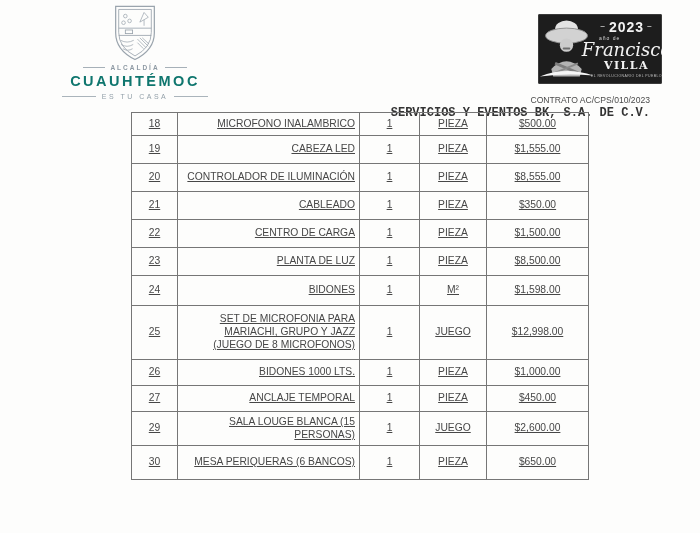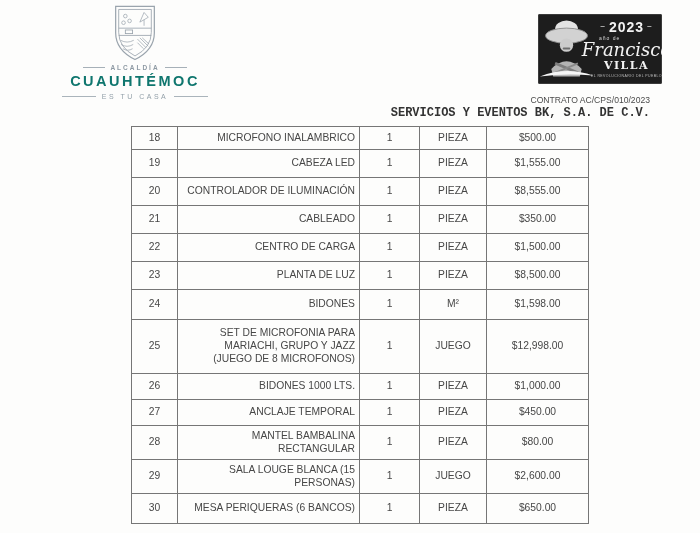--- a/index.html
+++ b/index.html
@@ -44,22 +44,22 @@
   .badge-villa { font-family:"DejaVu Serif", serif; font-weight:bold; font-size:11px;
     letter-spacing:1.5px; line-height:1.1; }
   .badge-sub { font-size:3.5px; letter-spacing:0.4px; color:#bdbdbd; margin-top:2px; white-space:nowrap; }
 
   
   .contract { position:absolute; top:95px; right:50px; text-align:right; line-height:1.28;margin-left:7px; }
   .contract-line1 { font-size:8.6px; color:#4b4b4b; }
   .contract-line2 { font-size:12px; font-weight:bold; color:#333333;font-family:Liberation Mono, monospace; }
 
   
-  .sheet-table { position:absolute; left:131px; top:126px; width:457px;
-    border-collapse:collapse; table-layout:fixed; font-size:10.3px; color:#474747; }
+  .sheet-table { position:absolute; left:131px; top:112px; width:457px;
+    border-collapse:collapse; table-layout:fixed; font-size:10.3px; color:#474747;text-decoration:underline; }
   .sheet-table td { border:1px solid #767676; vertical-align:middle; padding:2px 4px;
     line-height:1.25; }
   .sheet-table col.c1 { width:46px; }
   .sheet-table col.c2 { width:182px; }
   .sheet-table col.c3 { width:60px; }
   .sheet-table col.c4 { width:67px; }
   .sheet-table col.c5 { width:102px; }
   .sheet-table .t-center { text-align:center; }
   .sheet-table .t-desc { text-align:right; padding-left:8px; }
   
@@ -220,27 +220,20 @@
       <td class="t-center">$1,000.00</td>
     </tr>
         <tr>
       <td class="t-center">27</td>
       <td class="t-desc">ANCLAJE TEMPORAL</td>
       <td class="t-center">1</td>
       <td class="t-center">PIEZA</td>
       <td class="t-center">$450.00</td>
     </tr>
         <tr>
-      <td class="t-center">28</td>
-      <td class="t-desc">MANTEL BAMBALINA RECTANGULAR</td>
-      <td class="t-center">1</td>
-      <td class="t-center">PIEZA</td>
-      <td class="t-center">$80.00</td>
-    </tr>
-        <tr>
       <td class="t-center">29</td>
       <td class="t-desc">SALA LOUGE BLANCA (15 PERSONAS)</td>
       <td class="t-center">1</td>
       <td class="t-center">JUEGO</td>
       <td class="t-center">$2,600.00</td>
     </tr>
         <tr>
       <td class="t-center">30</td>
       <td class="t-desc">MESA PERIQUERAS (6 BANCOS)</td>
       <td class="t-center">1</td>

